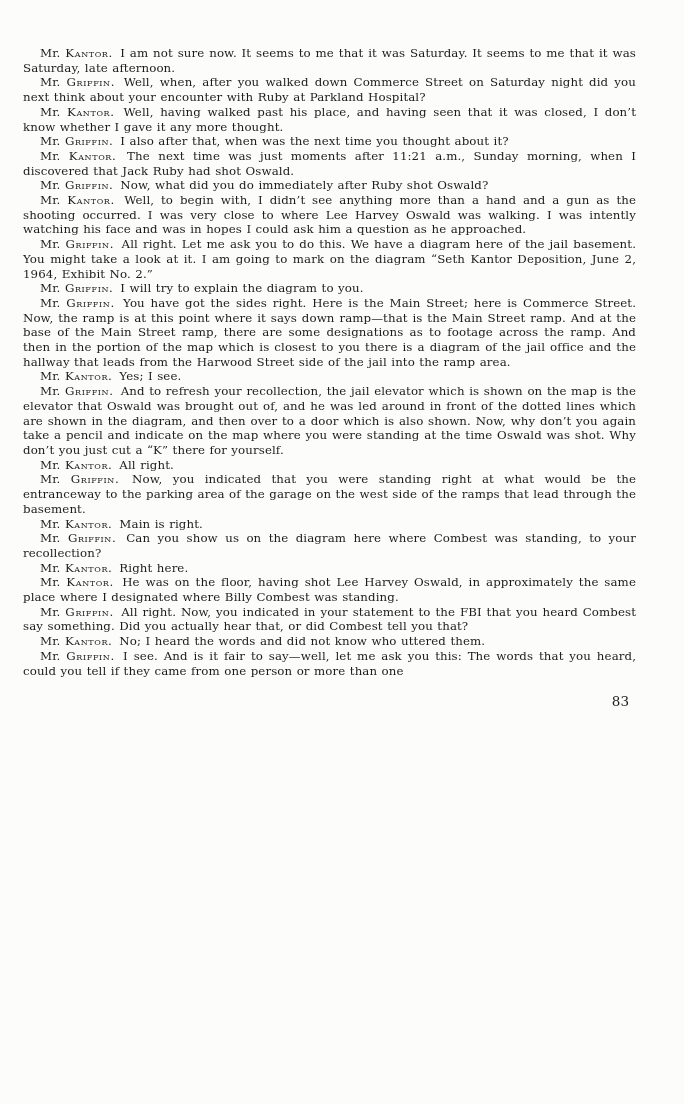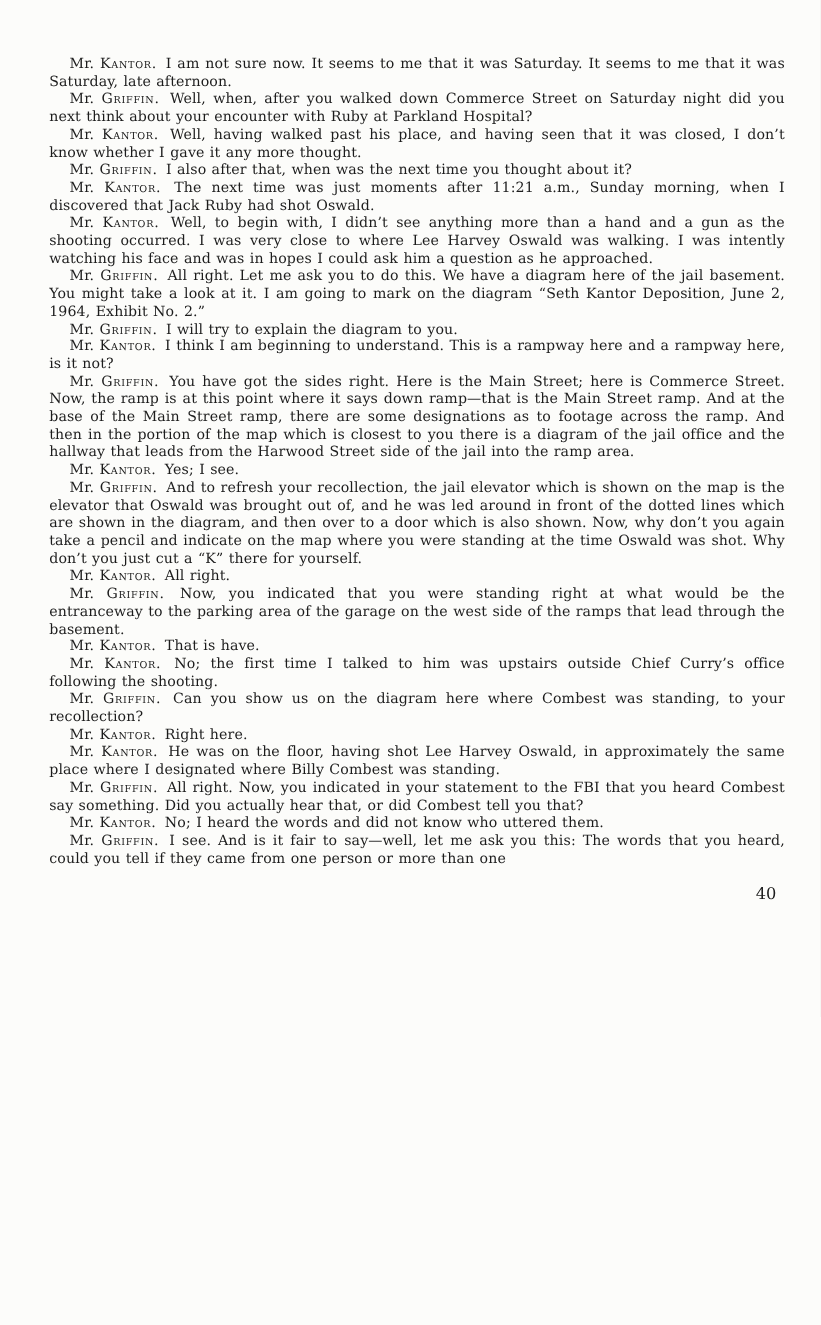--- a/index.html
+++ b/index.html
@@ -13,21 +13,21 @@
     height: 1104px;
     margin: 0 auto;
     background: #fcfcfa;
     color: #1c1c1c;
     font-family: "DejaVu Serif", "Liberation Serif", serif;
     overflow: hidden;
     box-sizing: border-box;
   }
   .text-block {
     position: absolute;
-    left: 41px;
+    left: 23px;
     top: 46px;
     width: 613px;
   }
   .para {
     margin: 0;
     font-size: 11.8px;
     line-height: 14.7px;
     text-align: justify;
     text-indent: 17px;
     letter-spacing: 0.1px;
@@ -58,55 +58,54 @@
   <p class="para"><span class="speaker-wrap"><span class="speaker-prefix">Mr.</span> <span class="speaker-name">Kantor</span>.</span><span class="para-text"> I am not sure now.  It seems to me that it was Saturday.  It seems to me that it was Saturday, late afternoon.</span></p>
 
   <p class="para"><span class="speaker-wrap"><span class="speaker-prefix">Mr.</span> <span class="speaker-name">Griffin</span>.</span><span class="para-text"> Well, when, after you walked down Commerce Street on Saturday night did you next think about your encounter with Ruby at Parkland Hospital?</span></p>
 
   <p class="para"><span class="speaker-wrap"><span class="speaker-prefix">Mr.</span> <span class="speaker-name">Kantor</span>.</span><span class="para-text"> Well, having walked past his place, and having seen that it was closed, I don’t know whether I gave it any more thought.</span></p>
 
   <p class="para"><span class="speaker-wrap"><span class="speaker-prefix">Mr.</span> <span class="speaker-name">Griffin</span>.</span><span class="para-text"> I also after that, when was the next time you thought about it?</span></p>
 
   <p class="para"><span class="speaker-wrap"><span class="speaker-prefix">Mr.</span> <span class="speaker-name">Kantor</span>.</span><span class="para-text"> The next time was just moments after 11:21 a.m., Sunday morning, when I discovered that Jack Ruby had shot Oswald.</span></p>
 
+  <p class="para"><span class="speaker-wrap"><span class="speaker-prefix">Mr.</span> <span class="speaker-name">Griffin</span>.</span><span class="para-text"> Now, what did you do immediately after Ruby shot Oswald?</span></p>
 
   <p class="para"><span class="speaker-wrap"><span class="speaker-prefix">Mr.</span> <span class="speaker-name">Kantor</span>.</span><span class="para-text"> Well, to begin with, I didn’t see anything more than a hand and a gun as the shooting occurred.  I was very close to where Lee Harvey Oswald was walking.  I was intently watching his face and was in hopes I could ask him a question as he approached.</span></p>
 
   <p class="para"><span class="speaker-wrap"><span class="speaker-prefix">Mr.</span> <span class="speaker-name">Griffin</span>.</span><span class="para-text"> All right.  Let me ask you to do this.  We have a diagram here of the jail basement.  You might take a look at it.  I am going to mark on the diagram “Seth Kantor Deposition, June 2, 1964, Exhibit No. 2.”</span></p>
 
 
   <p class="para"><span class="speaker-wrap"><span class="speaker-prefix">Mr.</span> <span class="speaker-name">Griffin</span>.</span><span class="para-text"> I will try to explain the diagram to you.</span></p>
 
-  <p class="para"><span class="speaker-wrap"><span class="speaker-prefix">Mr.</span> <span class="speaker-name">Kantor</span>.</span><span class="para-text"> I think I am beginning to understand.  This is a rampway here and a rampway here, is it not?</span></p>
 
   <p class="para"><span class="speaker-wrap"><span class="speaker-prefix">Mr.</span> <span class="speaker-name">Griffin</span>.</span><span class="para-text"> You have got the sides right.  Here is the Main Street; here is Commerce Street.  Now, the ramp is at this point where it says down ramp—that is the Main Street ramp.  And at the base of the Main Street ramp, there are some designations as to footage across the ramp.  And then in the portion of the map which is closest to you there is a diagram of the jail office and the hallway that leads from the Harwood Street side of the jail into the ramp area.</span></p>
 
   <p class="para"><span class="speaker-wrap"><span class="speaker-prefix">Mr.</span> <span class="speaker-name">Kantor</span>.</span><span class="para-text"> Yes; I see.</span></p>
 
   <p class="para"><span class="speaker-wrap"><span class="speaker-prefix">Mr.</span> <span class="speaker-name">Griffin</span>.</span><span class="para-text"> And to refresh your recollection, the jail elevator which is shown on the map is the elevator that Oswald was brought out of, and he was led around in front of the dotted lines which are shown in the diagram, and then over to a door which is also shown.  Now, why don’t you again take a pencil and indicate on the map where you were standing at the time Oswald was shot. Why don’t you just cut a “K” there for yourself.</span></p>
 
   <p class="para"><span class="speaker-wrap"><span class="speaker-prefix">Mr.</span> <span class="speaker-name">Kantor</span>.</span><span class="para-text"> All right.</span></p>
 
   <p class="para"><span class="speaker-wrap"><span class="speaker-prefix">Mr.</span> <span class="speaker-name">Griffin</span>.</span><span class="para-text"> Now, you indicated that you were standing right at what would be the entranceway to the parking area of the garage on the west side of the ramps that lead through the basement.</span></p>
 
-  <p class="para"><span class="speaker-wrap"><span class="speaker-prefix">Mr.</span> <span class="speaker-name">Kantor</span>.</span><span class="para-text"> That is have.</span></p>
+  <p class="para"><span class="speaker-wrap"><span class="speaker-prefix">Mr.</span> <span class="speaker-name">Kantor</span>.</span><span class="para-text"> Main is right.</span></p>
 
 
-  <p class="para"><span class="speaker-wrap"><span class="speaker-prefix">Mr.</span> <span class="speaker-name">Kantor</span>.</span><span class="para-text"> No; the first time I talked to him was upstairs outside Chief Curry’s office following the shooting.</span></p>
 
   <p class="para"><span class="speaker-wrap"><span class="speaker-prefix">Mr.</span> <span class="speaker-name">Griffin</span>.</span><span class="para-text"> Can you show us on the diagram here where Combest was standing, to your recollection?</span></p>
 
   <p class="para"><span class="speaker-wrap"><span class="speaker-prefix">Mr.</span> <span class="speaker-name">Kantor</span>.</span><span class="para-text"> Right here.</span></p>
 
 
   <p class="para"><span class="speaker-wrap"><span class="speaker-prefix">Mr.</span> <span class="speaker-name">Kantor</span>.</span><span class="para-text"> He was on the floor, having shot Lee Harvey Oswald, in approximately the same place where I designated where Billy Combest was standing.</span></p>
 
 
 
   <p class="para"><span class="speaker-wrap"><span class="speaker-prefix">Mr.</span> <span class="speaker-name">Griffin</span>.</span><span class="para-text"> All right.  Now, you indicated in your statement to the FBI that you heard Combest say something.  Did you actually hear that, or did Combest tell you that?</span></p>
 
   <p class="para"><span class="speaker-wrap"><span class="speaker-prefix">Mr.</span> <span class="speaker-name">Kantor</span>.</span><span class="para-text"> No; I heard the words and did not know who uttered them.</span></p>
 
   <p class="para"><span class="speaker-wrap"><span class="speaker-prefix">Mr.</span> <span class="speaker-name">Griffin</span>.</span><span class="para-text"> I see.  And is it fair to say—well, let me ask you this: The words that you heard, could you tell if they came from one person or more than one</span></p>
 </div>
-    <div class="page-number">40</div>
+    <div class="page-number">83</div>
   </div>
 </div>
 
 </body></html>

